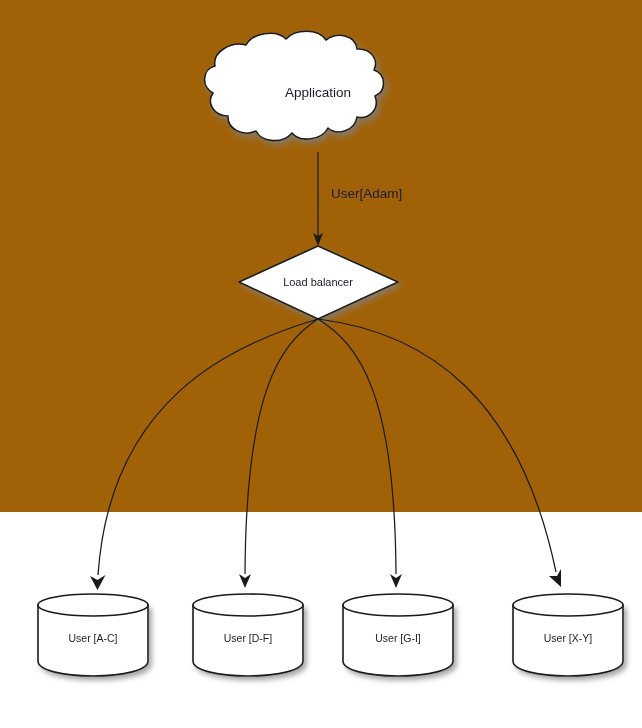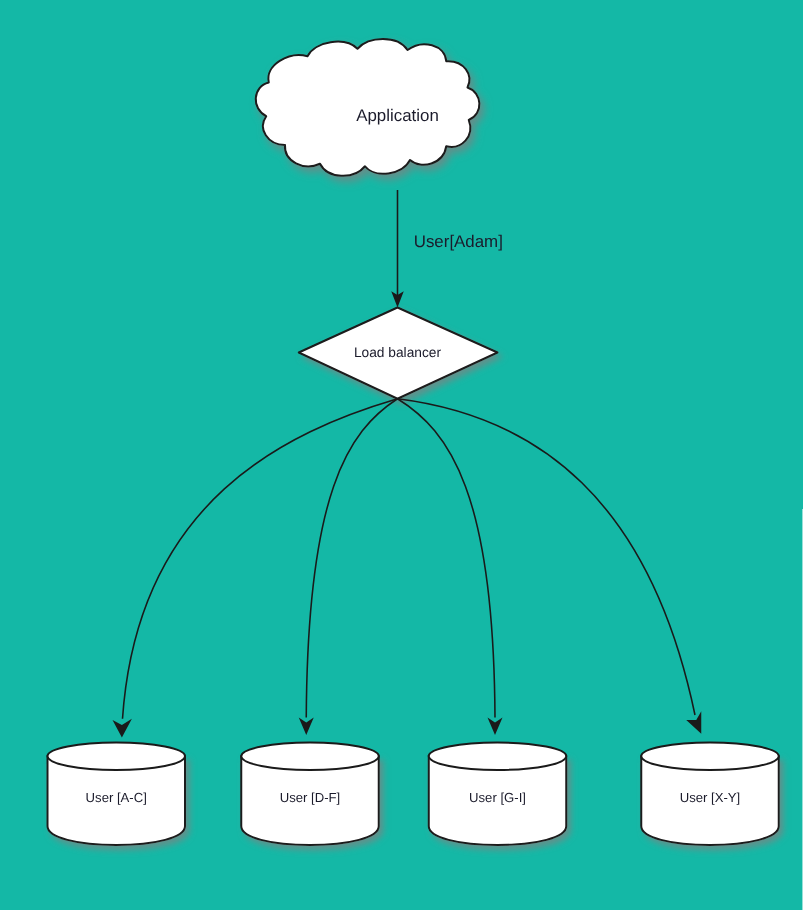--- a/index.html
+++ b/index.html
@@ -9,22 +9,22 @@
   }
   body {
     width: 642px;
     height: 728px;
     font-family: "Liberation Sans", sans-serif;
     overflow: hidden;
   }
   #diagram-root {
     position: relative;
     width: 642px;
-    height: 728px;
-    background: #14b8a6;
+    height: 512px;
+    background: #a16207;
     text-decoration: underline;
   }
   svg#diagram-canvas {
     display: block;
     width: 642px;
     height: 728px;
   }
   .node-shape {
     fill: #ffffff;
     stroke: #1a1a1a;

